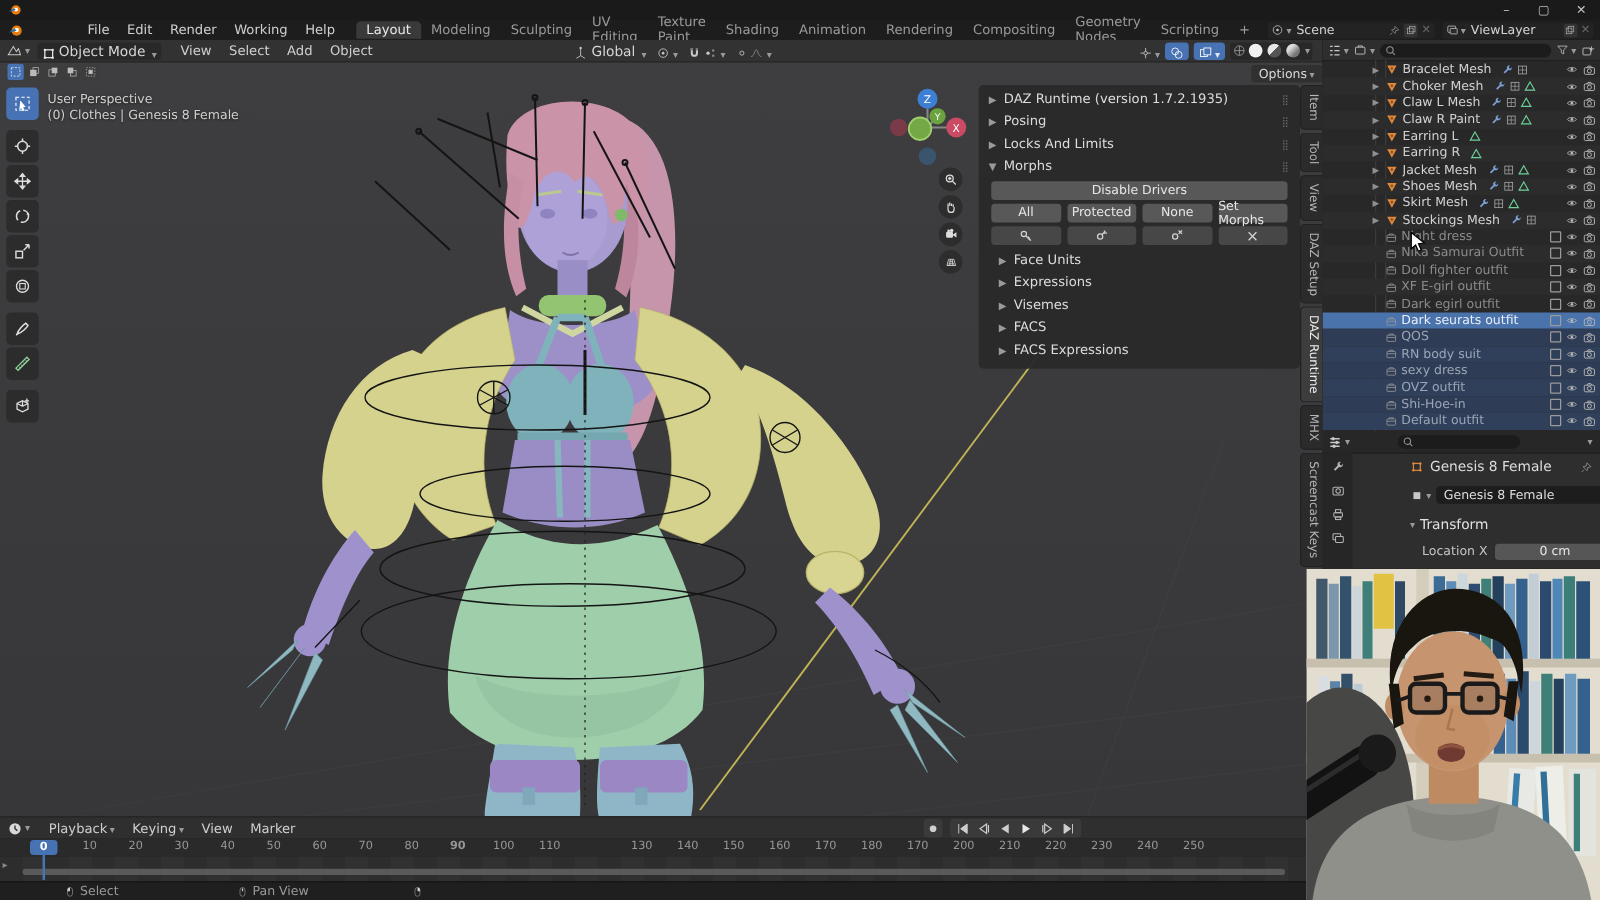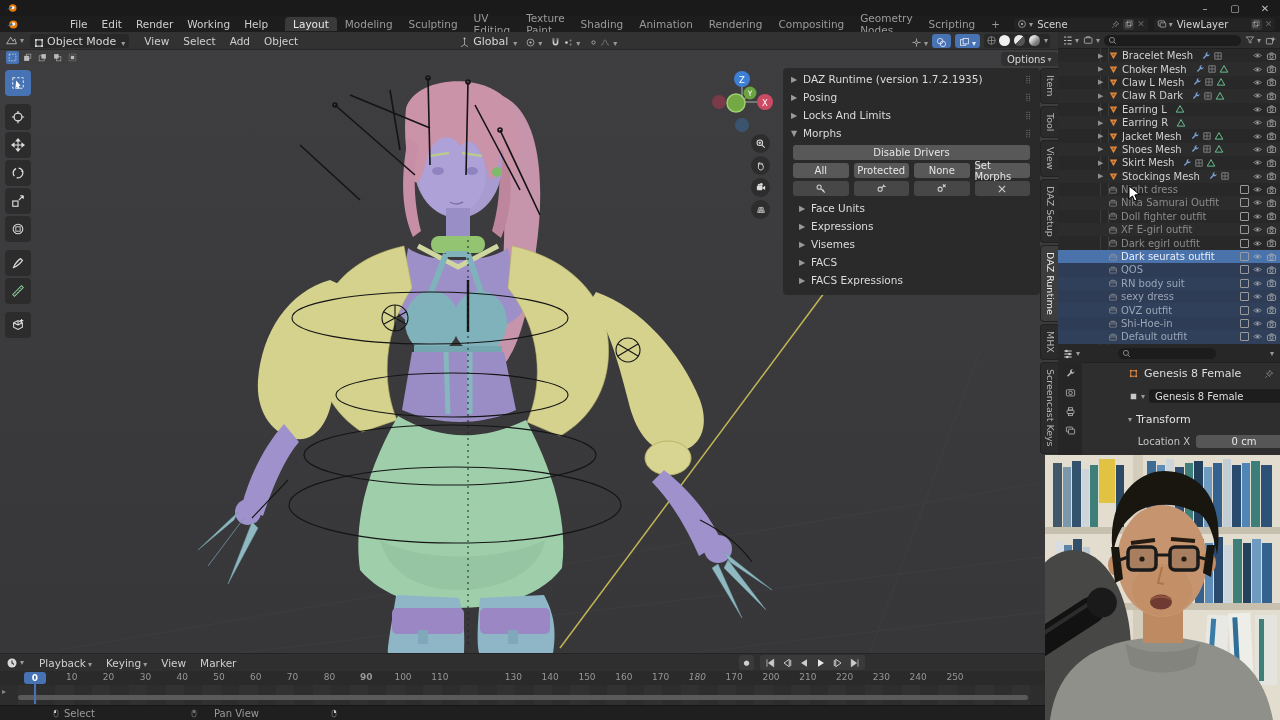--- a/index.html
+++ b/index.html
@@ -410,20 +410,24 @@
       <circle cx="765" cy="52" r="8" fill="#cc4b64"></circle>
         <text x="765" y="55.5" font-size="8.5" fill="#fff" text-anchor="middle" font-family="DejaVu Sans">X</text>
       <circle cx="750" cy="43" r="6.5" fill="#6aa33f"></circle>
         <text x="750" y="46" font-size="7.5" fill="#fff" text-anchor="middle" font-family="DejaVu Sans">Y</text>
       <circle cx="736" cy="53" r="9" fill="#74a845" stroke="#9ecf6f" stroke-width="1.5"></circle>
       <circle cx="719" cy="52" r="7" fill="#8a3a4a" opacity=".8"></circle>
       <circle cx="742" cy="75" r="7" fill="#3a5a7a" opacity=".8"></circle>
     </g>
   </svg>
 
+  <div id="vp-overlay-text" class="abs">
+    <div>User Perspective</div>
+    <div>(0) Clothes | Genesis 8 Female</div>
+  </div>
 
   <div id="toolbar" class="abs">
       <div class="tool-btn active">
         <svg width="14" height="14" viewBox="0 0 16 16">
           <rect x="2" y="2" width="12" height="12" fill="none" stroke="#fff" stroke-dasharray="3,2"></rect>
           <path d="M6 5l5 6-2.4.3L10 14l-1.8.8-1.4-2.6L5 14z" fill="#fff"></path>
         </svg>
       </div>
       <div class="tool-btn" style="margin-top: 6px;">
         <svg width="14" height="14" viewBox="0 0 16 16">
@@ -787,21 +791,21 @@
         </span>
       </div>
       <div class="ol-row ">
         <span style="color: rgb(143, 143, 143); font-size: 7px; width: 10px;">▶</span>
         <span class="ico">
           <svg width="11" height="11" viewBox="0 0 16 16">
             <path d="M2.5 3.5h11L8 13.5Z" fill="#e0883c"></path>
             <circle cx="8" cy="6.8" r="1.5" fill="#8a4f1e"></circle>
           </svg>
         </span>
-        <span class="ol-name">Claw R Dark</span>
+        <span class="ol-name">Claw R Paint</span>
         <span style="display: flex; gap: 2px; margin-left: 8px;">
           <span class="ico">
             <svg width="10" height="10" viewBox="0 0 16 16">
               <path d="M13.5 4.2a3.2 3.2 0 0 1-4.4 3.9L4.6 12.6 3 11l4.5-4.5a3.2 3.2 0 0 1 3.9-4.4L9.6 3.9l.7 1.8 1.8.7z" fill="#7a9fd4"></path>
             </svg>
           </span>
           <span class="ico">
             <svg width="10" height="10" viewBox="0 0 16 16">
               <rect x="3" y="3" width="10" height="10" fill="none" stroke="#adadad"></rect>
               <path d="M3 8h10M8 3v10" stroke="#adadad" stroke-width=".8"></path>
@@ -1539,21 +1543,21 @@
       <span class="tick" style="left: 329.4px;">80</span>
       <span class="tick" style="left: 366.2px; font-weight: bold;">90</span>
       <span class="tick" style="left: 403px;">100</span>
       <span class="tick" style="left: 439.8px;">110</span>
       <span class="tick" style="left: 476.6px; margin-top: 36px;">120</span>
       <span class="tick" style="left: 513.4px;">130</span>
       <span class="tick" style="left: 550.2px;">140</span>
       <span class="tick" style="left: 587px;">150</span>
       <span class="tick" style="left: 623.8px;">160</span>
       <span class="tick" style="left: 660.6px;">170</span>
-      <span class="tick" style="left: 697.4px; font-style: italic;">180</span>
+      <span class="tick" style="left: 697.4px;">180</span>
       <span class="tick" style="left: 734.2px;">170</span>
       <span class="tick" style="left: 771px;">200</span>
       <span class="tick" style="left: 807.8px;">210</span>
       <span class="tick" style="left: 844.6px;">220</span>
       <span class="tick" style="left: 881.4px;">230</span>
       <span class="tick" style="left: 918.2px;">240</span>
       <span class="tick" style="left: 955px;">250</span>
     </div>
   <div id="playhead-badge">
       <span>0</span>
@@ -1568,21 +1572,21 @@
 <div id="statusbar" class="abs">
     <span class="row" style="position: absolute; left: 12px; display: flex; align-items: center; gap: 4px;">
       <span class="ico">
         <svg width="8" height="11" viewBox="0 0 16 16">
           <rect x="4" y="1" width="8" height="14" rx="4" fill="none" stroke="#9a9a9a"></rect>
           <path d="M8 1a4 4 0 0 0-4 4v2h4z" fill="#cfcfcf"></path>
         </svg>
       </span>
       <span>Select</span>
     </span>
-    <span class="row" style="position: absolute; left: 150px; display: flex; align-items: flex-start; gap: 16px;">
+    <span class="row" style="position: absolute; left: 150px; display: flex; align-items: flex-start; gap: 4px;">
       <span class="ico">
         <svg width="8" height="11" viewBox="0 0 16 16">
           <rect x="4" y="1" width="8" height="14" rx="4" fill="none" stroke="#9a9a9a"></rect>
           <rect x="7" y="2" width="2" height="5" rx="1" fill="#cfcfcf"></rect>
         </svg>
       </span>
       <span>Pan View</span>
     </span>
     <span class="row" style="position: absolute; left: 290px; display: flex; align-items: center; gap: 4px;">
       <span class="ico">

